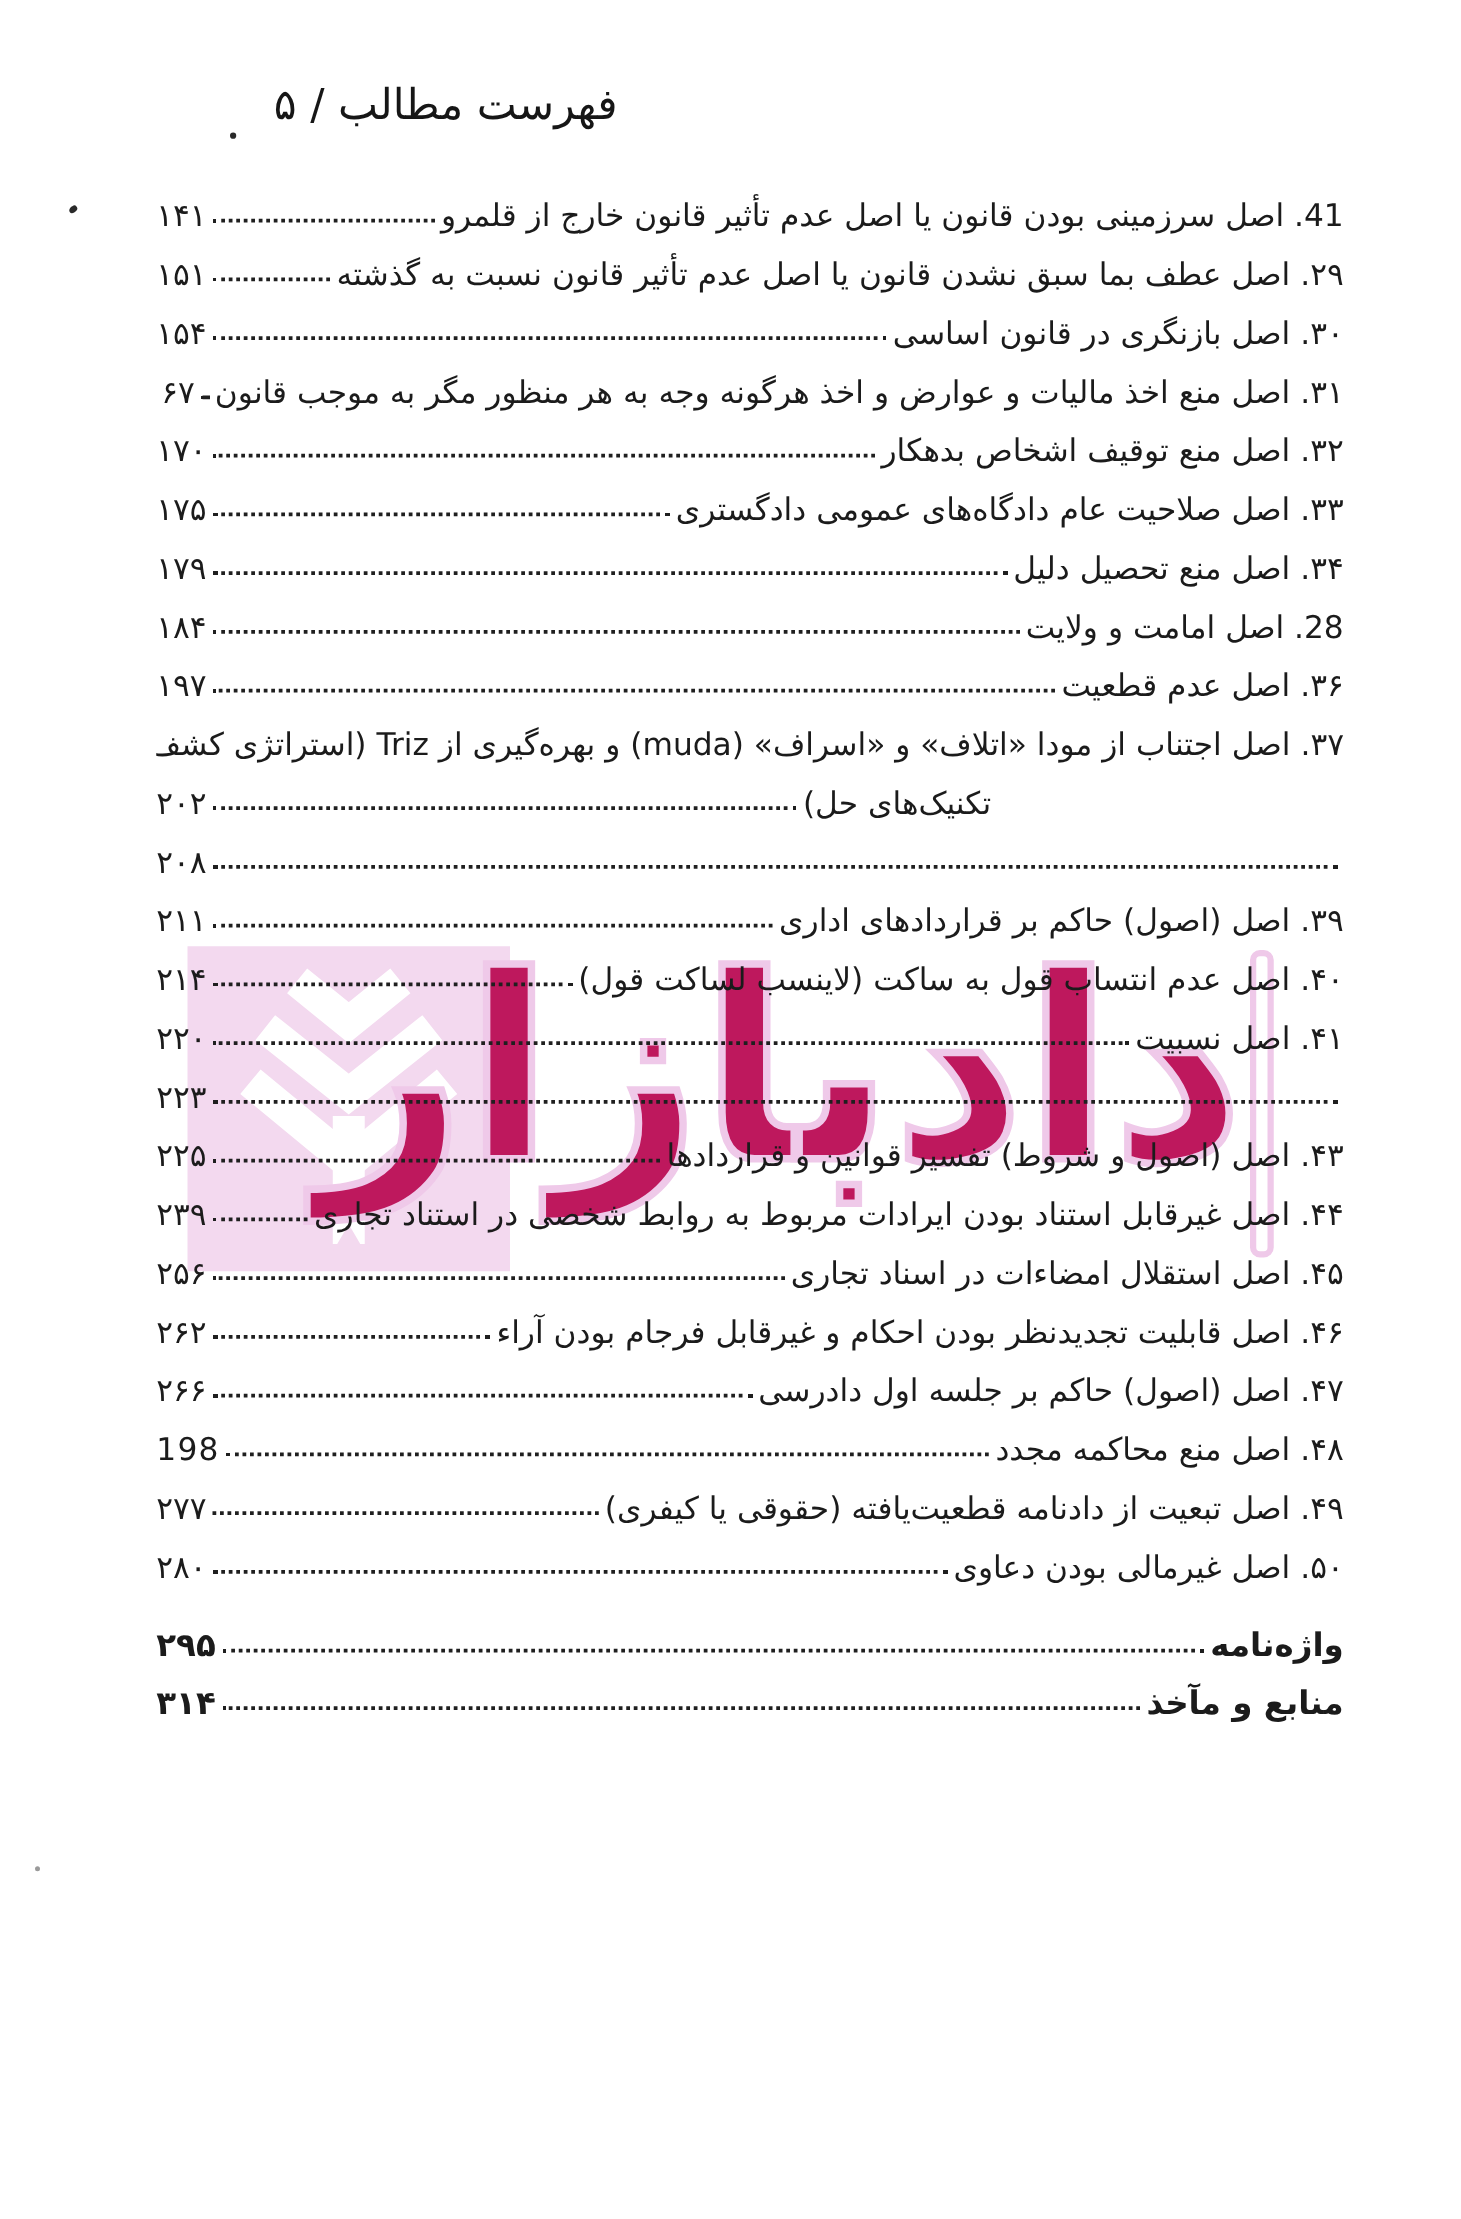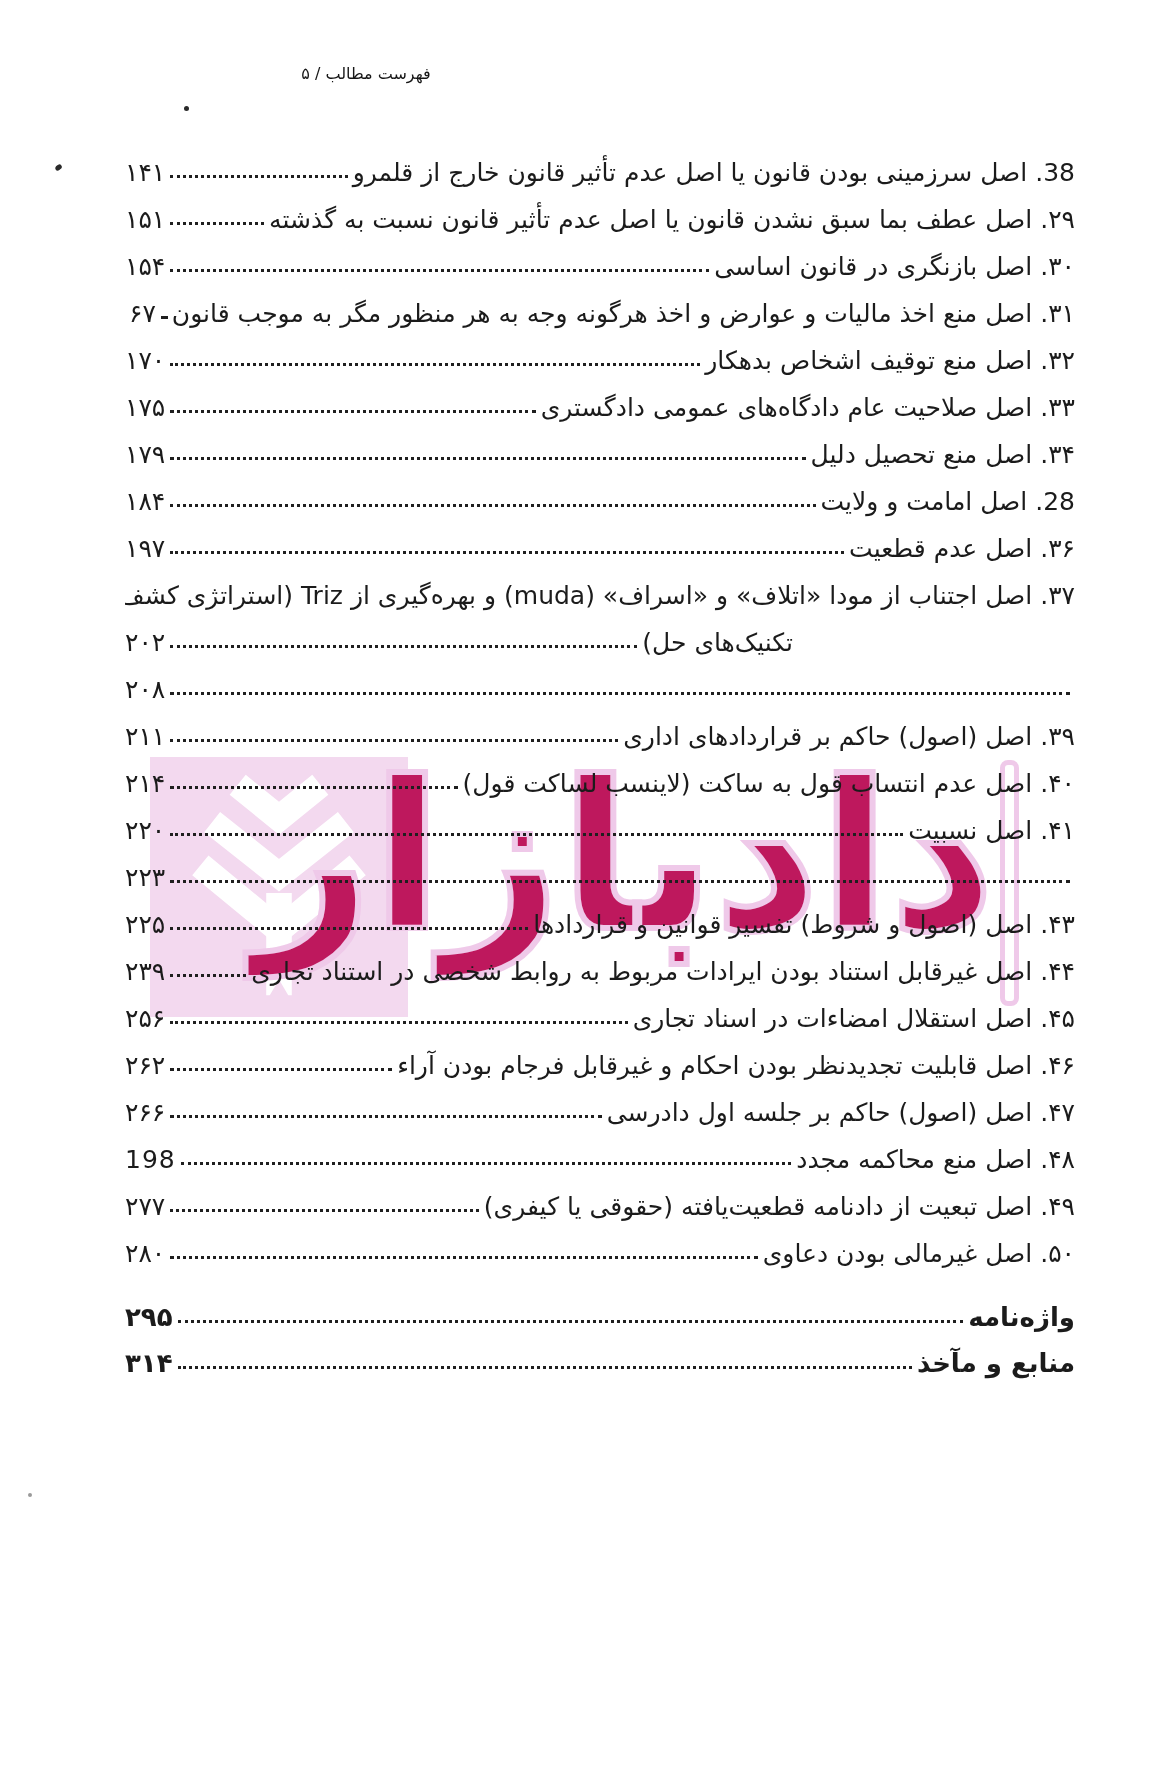--- a/index.html
+++ b/index.html
@@ -8,22 +8,22 @@
     background:#ffffff;
     font-family:"DejaVu Sans", sans-serif;
     color:#1b1b1b;
     position:relative;
     overflow:hidden;
   }
   .page-header{
     position:absolute;
     top:64px;left:238px;width:256px;
     direction:rtl;
-    text-align:center;
-    font-size:16px;
+    text-align:right;
+    font-size:34px;
     color:#161616;
     white-space:nowrap;
   }
   
   .watermark{position:absolute;inset:0;z-index:0;pointer-events:none;}
   .wm-square{
     position:absolute;left:150px;top:757px;width:258px;height:260px;
     display:flex;align-items:center;justify-content:center;
   }
   .wm-word{
@@ -83,21 +83,21 @@
     </svg>
   </div>
   <div class="wm-word" style="-webkit-text-stroke: 6px rgb(239, 201, 233);">دادبازار</div>
   <div class="wm-bar" style="border-color: rgb(239, 201, 233);"></div>
 </div>
 
 <div class="page-header">فهرست مطالب / ۵</div>
 
 <div class="toc" id="toc-list">
     <div class="toc-row">
-    <span class="title">38. اصل سرزمینی بودن قانون یا اصل عدم تأثیر قانون خارج از قلمرو</span>
+    <span class="title">41. اصل سرزمینی بودن قانون یا اصل عدم تأثیر قانون خارج از قلمرو</span>
     <span class="dots"></span>
     <span class="pnum">۱۴۱</span>
   </div>
     <div class="toc-row">
     <span class="title">۲۹. اصل عطف بما سبق نشدن قانون یا اصل عدم تأثیر قانون نسبت به گذشته</span>
     <span class="dots"></span>
     <span class="pnum">۱۵۱</span>
   </div>
     <div class="toc-row">
     <span class="title">۳۰. اصل بازنگری در قانون اساسی</span>

